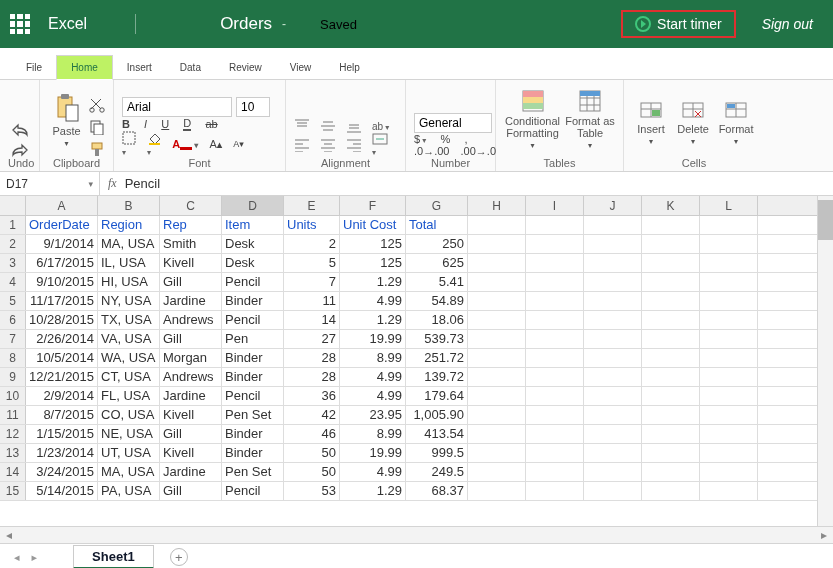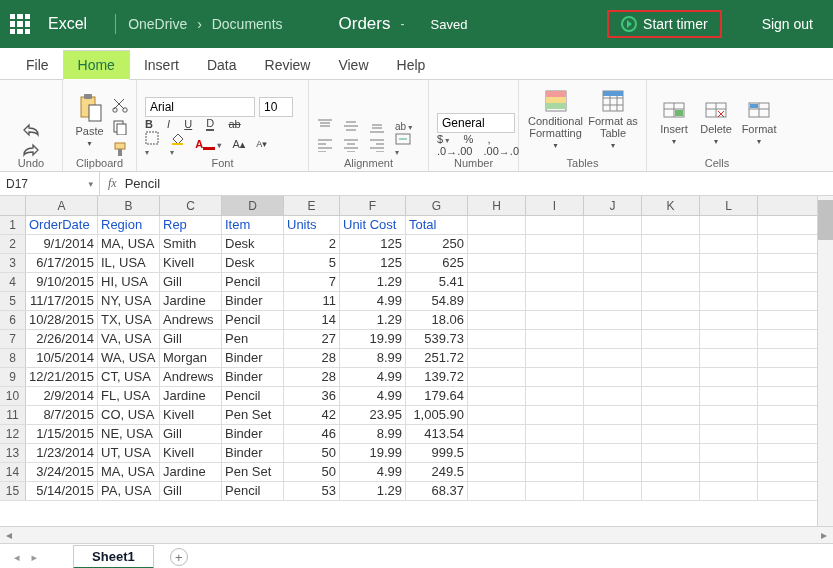--- a/index.html
+++ b/index.html
@@ -2,35 +2,35 @@
 <html><head>
 <meta charset="utf-8">
 <style>
 * { box-sizing: border-box; margin: 0; padding: 0; }
 body { font-family: "Segoe UI", Arial, sans-serif; font-size: 12px; color: #333; width: 833px; height: 568px; overflow: hidden; background: #fff; position: relative; }
 
 
 .header { background: #217346; color: #fff; height: 48px; display: flex; align-items: center; padding: 0 10px; }
 .waffle { width: 20px; height: 20px; display: grid; grid-template: repeat(3,1fr)/repeat(3,1fr); gap: 2px; margin-right: 18px; }
 .waffle span { background: #fff; }
-.app-name { font-size: 16px; margin-right: 16px; }
+.app-name { font-size: 16px; margin-right: 36px; }
 .vbar { width: 1px; height: 20px; background: rgba(255,255,255,.4); margin: 0 12px; }
 .breadcrumb { font-size: 14px; color: #c8e6d3; }
 .breadcrumb .sep { margin: 0 6px; }
-.doc-name { font-size: 17px; margin-left: 56px; }
-.saved { font-size: 13px; color: #ffffff; margin-left: 16px; }
+.doc-name { font-size: 17px; margin-left: 72px; }
+.saved { font-size: 13px; color: #000000; margin-left: 24px; }
 .spacer { flex: 1; }
 .start-timer { border: 2px solid #e03030; padding: 4px 12px; display: flex; align-items: center; gap: 6px; font-size: 14px; }
 .start-timer .ic { width: 16px; height: 16px; border: 2px solid #3fc67b; border-radius: 50%; position: relative; }
 .start-timer .ic::after { content:""; position:absolute; left:4px; top:2px; border-left:5px solid #3fc67b; border-top:4px solid transparent; border-bottom:4px solid transparent; }
-.signout { font-size: 14px; margin-left: 40px; margin-right: 10px; }
+.signout { font-size: 14px; margin-left: 26px; margin-right: 10px; font-style: italic; }
 
 
 .menubar { height: 32px; display: flex; align-items: flex-end; padding-left: 12px; border-bottom: 1px solid #d4d4d4; background: #fff; }
-.menubar .tab { padding: 6px 14px; font-size: 14px; color: #444; cursor: pointer; }
+.menubar .tab { padding: 6px 14px; font-size: 10px; color: #444; cursor: pointer; }
 .menubar .tab.active { background: #bef264; border: 1px solid #d4d4d4; border-bottom: 1px solid #fff; color: #217346; position: relative; top: 1px; }
 .tellme { color: #888; margin-left: 40px; font-size: 14px; padding: 6px 0; }
 
 
 .ribbon { height: 92px; border-bottom: 1px solid #d4d4d4; display: flex; background: #fafafa; font-size: 11px; color: #555; }
 .group { border-right: 1px solid #e1e1e1; padding: 4px 8px 2px; display: flex; flex-direction: column; justify-content: flex-end; }
 .group-label { text-align: center; color: #666; font-size: 11px; }
 .btns-row { display: flex; align-items: center; gap: 4px; }
 .big-btn { display: flex; flex-direction: column; align-items: center; gap: 2px; width: 52px; }
 .chevron { font-size: 8px; }
@@ -78,25 +78,20 @@
       <span></span>
       <span></span>
       <span></span>
       <span></span>
       <span></span>
       <span></span>
       <span></span>
     </div>
   <div class="app-name">Excel</div>
   <div class="vbar"></div>
-  <div class="breadcrumb">
-    <span>OneDrive</span>
-    <span class="sep">›</span>
-    <span>Documents</span>
-  </div>
   <div class="doc-name">Orders</div>
   <span style="margin:0 10px;color:#c8e6d3">-</span>
   <div class="saved">Saved</div>
   <div class="spacer"></div>
   <div class="start-timer">
     <span class="ic"></span>
     <span>Start timer</span>
   </div>
   <div class="signout">Sign out</div>
 </div>
@@ -105,21 +100,21 @@
   <div class="tab">File</div>
   <div class="tab active">Home</div>
   <div class="tab">Insert</div>
   <div class="tab">Data</div>
   <div class="tab">Review</div>
   <div class="tab">View</div>
   <div class="tab">Help</div>
 </div>
 
 <div class="ribbon">
-  <div class="group" style="width:63px">
+  <div class="group" style="width:40px">
     <div style="display:flex;flex-direction:column;gap:6px;align-items:center;padding-top:6px">
       <span>
           <svg width="20" height="14" viewBox="0 0 20 14">
             <path d="M3 7 L8 2 L8 5 C14 5 17 8 17 12 C15 9 12 9 8 9 L8 12 Z" fill="none" stroke="#555" stroke-width="1.3"></path>
           </svg>
         </span>
       <span>
           <svg width="20" height="14" viewBox="0 0 20 14">
             <path d="M17 7 L12 2 L12 5 C6 5 3 8 3 12 C5 9 8 9 12 9 L12 12 Z" fill="none" stroke="#555" stroke-width="1.3"></path>
           </svg>

